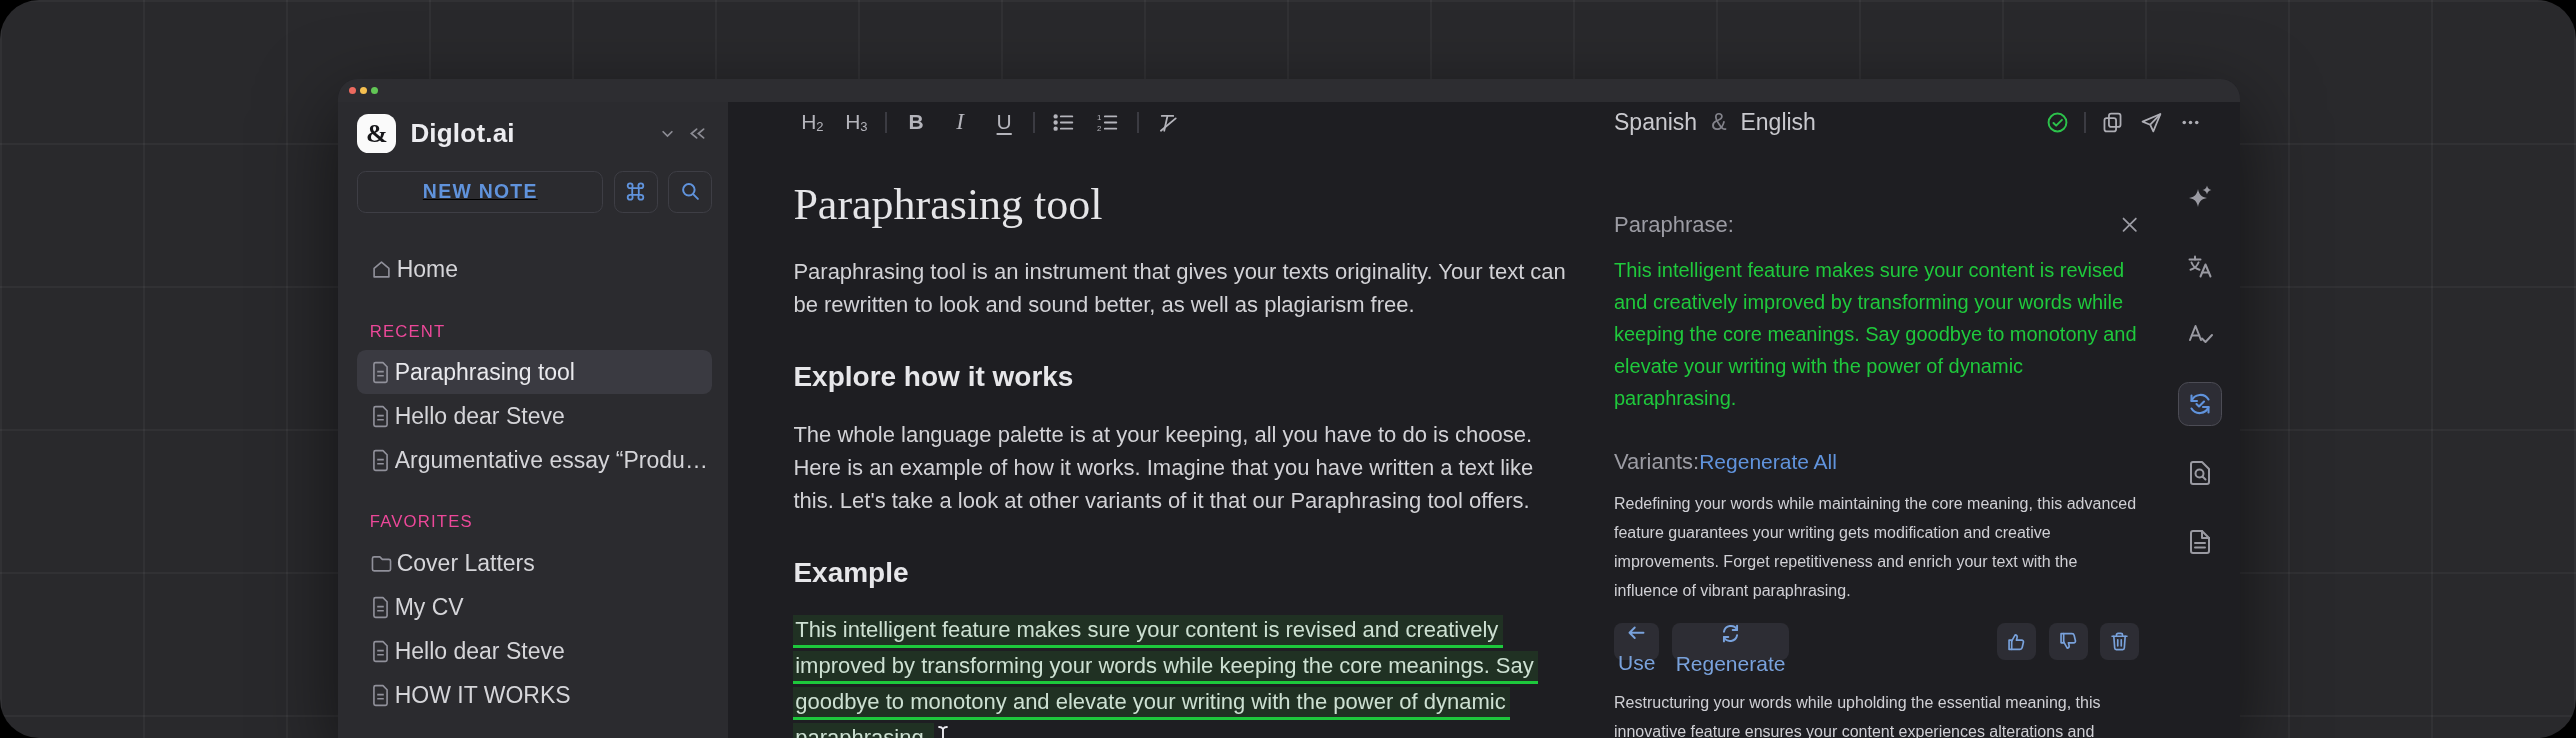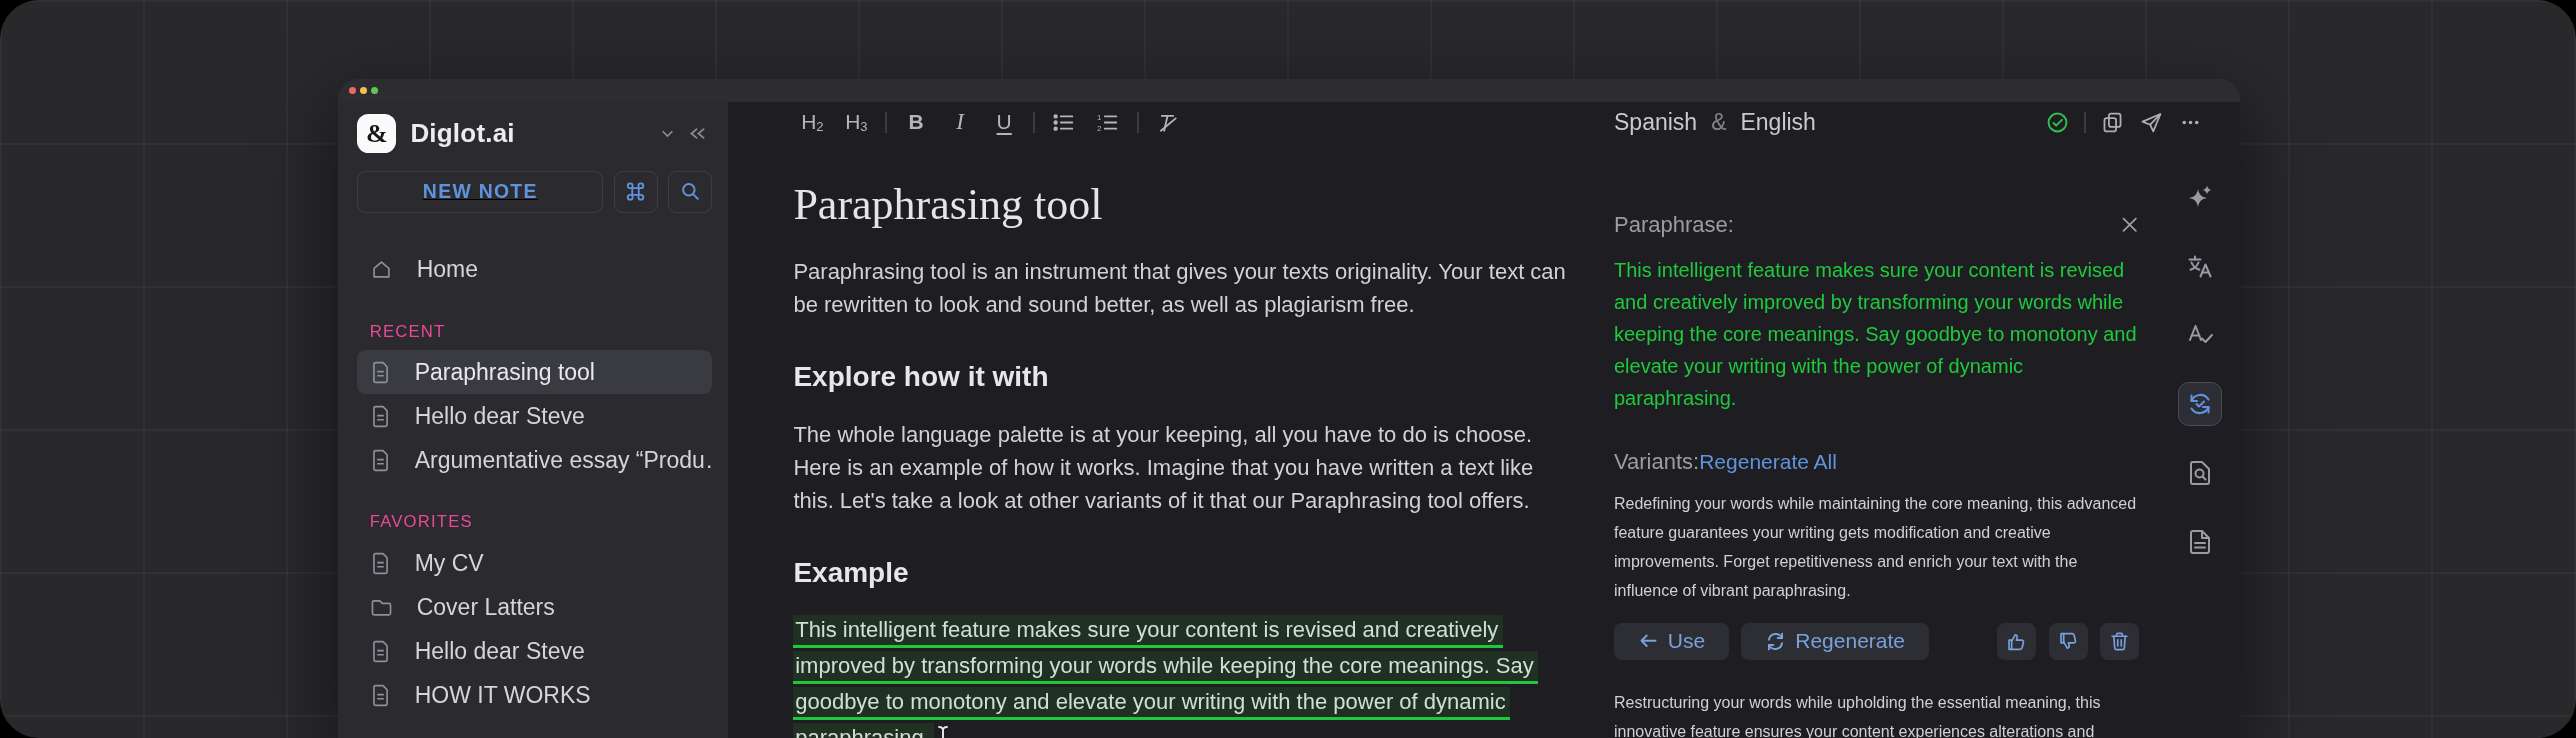--- a/index.html
+++ b/index.html
@@ -22,21 +22,21 @@
   .brand{display:flex;align-items:center;height:42px;}
   .logo{width:39px;height:39px;border-radius:11.4px;background:#fafafa;color:#17171a;display:flex;align-items:center;justify-content:center;
     font-size:26px;font-weight:bold;font-family:"Liberation Serif",serif;flex:none;}
   .brand-name{margin-left:14px;font-size:26px;font-weight:bold;color:#ececf0;letter-spacing:0.2px;}
   .brand-spacer{flex:1;}
   .ghost-ic{color:#8b8b93;display:flex;align-items:center;justify-content:center;width:30px;height:30px;}
   .actions{display:flex;gap:10.6px;margin-top:16px;text-decoration:underline;}
   .new-note{flex:1;height:40px;border:1.8px solid #3e3e45;border-radius:8.8px;background:transparent;
     color:#6093dc;font-weight:bold;font-size:19.4px;letter-spacing:1.3px;display:flex;align-items:center;justify-content:center;}
   .sq-btn{width:42px;height:40px;border:1.8px solid #3e3e45;border-radius:8.8px;color:#6093dc;display:flex;align-items:center;justify-content:center;background:transparent;}
-  .side-row{display:flex;align-items:center;gap:24px;height:44px;border-radius:8.8px;padding:0 12.3px;color:#d5d5d9;font-size:23px;white-space:nowrap;overflow:hidden;}
+  .side-row{display:flex;align-items:center;gap:4px;height:44px;border-radius:8.8px;padding:0 12.3px;color:#d5d5d9;font-size:23px;white-space:nowrap;overflow:hidden;}
   .side-row .ic{color:#90909a;flex:none;display:flex;}
   .side-row.active{background:#3a3a41;color:#e9e9ed;}
   .home-row{margin-top:35px;}
   .sec-label{margin:30px 0 8.8px 12.3px;font-size:16.7px;letter-spacing:1.2px;color:#ec4899;}
   
   .main-col{flex:1;display:flex;flex-direction:column;min-width:0;}
   .toolbar{height:40px;flex:none;display:flex;align-items:center;padding-left:62px;color:#b4b4bb;}
   .tb-btn{min-width:44px;height:35px;display:flex;align-items:center;justify-content:center;font-size:21px;color:#b4b4bb;}
   .tb-sep{width:1.8px;height:21px;background:#3b3b42;margin:0 7px;}
   .sub{font-size:13px;align-self:flex-end;margin-bottom:5.3px;}
@@ -61,21 +61,21 @@
   
   .panel{width:585px;flex:none;padding:33px 21px 0 39px;box-sizing:border-box;}
   .panel-head{display:flex;align-items:center;justify-content:space-between;margin-top:37px;}
   .panel-label{font-size:22px;color:#9c9ca4;}
   .close-btn{color:#9c9ca4;display:flex;}
   .green-text{margin-top:16px;font-size:20px;line-height:32px;color:#1fc93c;}
   .variants-head{display:flex;align-items:center;justify-content:flex-start;margin-top:35px;}
   .link{font-size:21px;color:#6093dc;}
   .variant-text{margin-top:14px;font-size:16px;line-height:29px;color:#d0d0d5;}
   .variant-actions{display:flex;align-items:center;gap:12.3px;margin-top:17.6px;}
-  .pill{height:37px;background:#2d2d34;border-radius:8px;display:flex;align-items:center;gap:8.8px;padding:0 24px;color:#79a2dc;font-size:21px;}
+  .pill{height:37px;background:#2d2d34;border-radius:8px;display:flex;align-items:center;gap:8.8px;padding:0 4px;color:#79a2dc;font-size:21px;flex-direction:column;}
   .va-spacer{flex:1;}
   .icon-btn{width:39px;height:37px;background:#2d2d34;border-radius:8px;display:flex;align-items:center;justify-content:center;color:#79a2dc;}
   .variant-text.second{margin-top:28px;}
   
   .rail{width:80px;flex:none;display:flex;flex-direction:column;align-items:center;padding-top:33px;}
   .rail-item{width:44px;height:44px;display:flex;align-items:center;justify-content:center;color:#9a9aa2;margin-bottom:25px;}
   .rail-item.active{background:#2d2d35;border:1.8px solid #4c4c55;border-radius:10.6px;color:#6093dc;box-sizing:border-box;}
   svg{display:block;}
 </style>
 </head>
@@ -168,34 +168,34 @@
               <path d="M8 13 h8 M8 18 h8"></path>
             </svg>
         </span>
         <span>Argumentative essay “Produ…</span>
       </div>
 
       <div class="sec-label">FAVORITES</div>
 
       <div class="side-row">
         <span class="ic">
-          <svg width="21" height="23" viewBox="0 0 24 28" fill="none" stroke="currentColor" stroke-width="2" stroke-linejoin="round">
-              <path d="M4 4 a2 2 0 0 1 2-2 h9 l5 5 v17 a2 2 0 0 1 -2 2 H6 a2 2 0 0 1 -2-2 Z"></path>
-              <path d="M8 13 h8 M8 18 h8"></path>
-            </svg>
-        </span>
-        <span>My CV</span>
-      </div>
-      <div class="side-row">
-        <span class="ic">
           <svg width="23" height="21" viewBox="0 0 28 24" fill="none" stroke="currentColor" stroke-width="2" stroke-linejoin="round">
               <path d="M3 6 a2 2 0 0 1 2-2 h7 l3 3 h8 a2 2 0 0 1 2 2 v10 a2 2 0 0 1 -2 2 H5 a2 2 0 0 1 -2-2 Z"></path>
             </svg>
         </span>
         <span>Cover Latters</span>
+      </div>
+      <div class="side-row">
+        <span class="ic">
+          <svg width="21" height="23" viewBox="0 0 24 28" fill="none" stroke="currentColor" stroke-width="2" stroke-linejoin="round">
+              <path d="M4 4 a2 2 0 0 1 2-2 h9 l5 5 v17 a2 2 0 0 1 -2 2 H6 a2 2 0 0 1 -2-2 Z"></path>
+              <path d="M8 13 h8 M8 18 h8"></path>
+            </svg>
+        </span>
+        <span>My CV</span>
       </div>
       <div class="side-row">
         <span class="ic">
           <svg width="21" height="23" viewBox="0 0 24 28" fill="none" stroke="currentColor" stroke-width="2" stroke-linejoin="round">
               <path d="M4 4 a2 2 0 0 1 2-2 h9 l5 5 v17 a2 2 0 0 1 -2 2 H6 a2 2 0 0 1 -2-2 Z"></path>
               <path d="M8 13 h8 M8 18 h8"></path>
             </svg>
         </span>
         <span>Hello dear Steve</span>
       </div>
@@ -288,21 +288,21 @@
               </svg>
           </div>
         </div>
       </div>
 
       <div class="content-row">
 
         <div class="editor">
           <div class="doc-title">Paraphrasing tool</div>
           <p class="para">Paraphrasing tool is an instrument that gives your texts originality. Your text can be rewritten to look and sound better, as well as plagiarism free.</p>
-          <div class="h2">Explore how it with</div>
+          <div class="h2">Explore how it works</div>
           <p class="para">The whole language palette is at your keeping, all you have to do is choose. Here is an example of how it works. Imagine that you have written a text like this. Let's take a look at other variants of it that our Paraphrasing tool offers.</p>
           <div class="h2">Example</div>
           <div class="example-wrap"><span class="hl">This intelligent feature makes sure your content is revised and creatively improved by transforming your words while keeping the core meanings. Say goodbye to monotony and elevate your writing with the power of dynamic paraphrasing.</span><span class="ibeam"><svg width="14" height="26" viewBox="0 0 16 30" fill="none" stroke="#ededf1" stroke-width="2.2" stroke-linecap="round">
                   <path d="M3.5 3.5 c2.2 0 3.6 .9 4.5 2.2 c.9 -1.3 2.3 -2.2 4.5 -2.2"></path>
                   <path d="M8 5.7 V24.3"></path>
                   <path d="M3.5 26.5 c2.2 0 3.6 -.9 4.5 -2.2 c.9 1.3 2.3 2.2 4.5 2.2"></path>
                 </svg></span></div>
         </div>
 
         <div class="panel">

